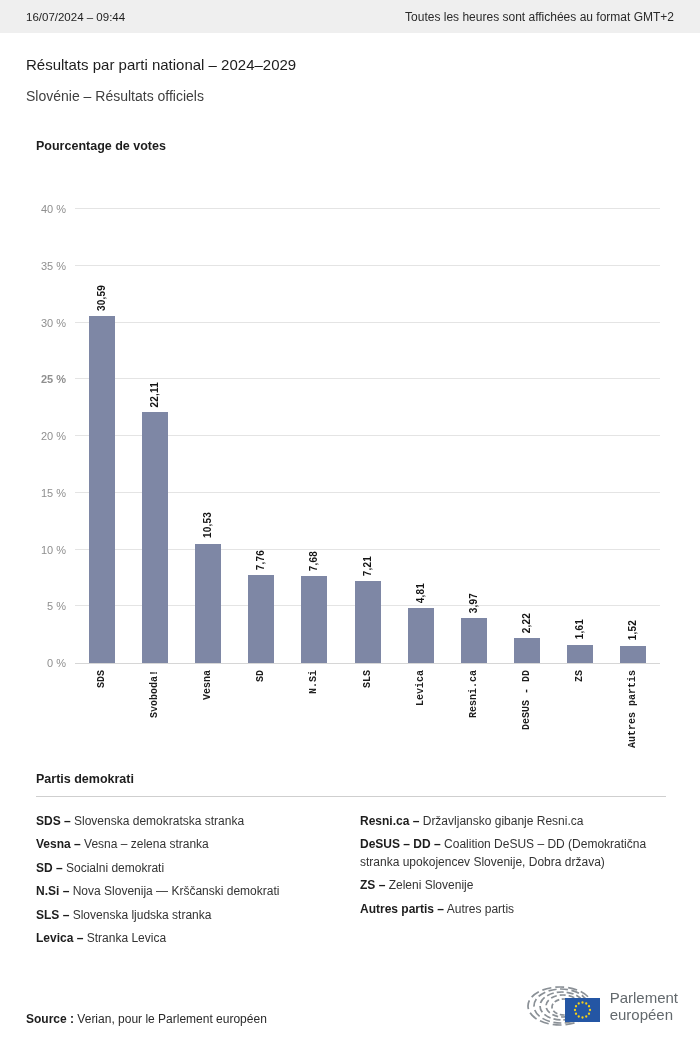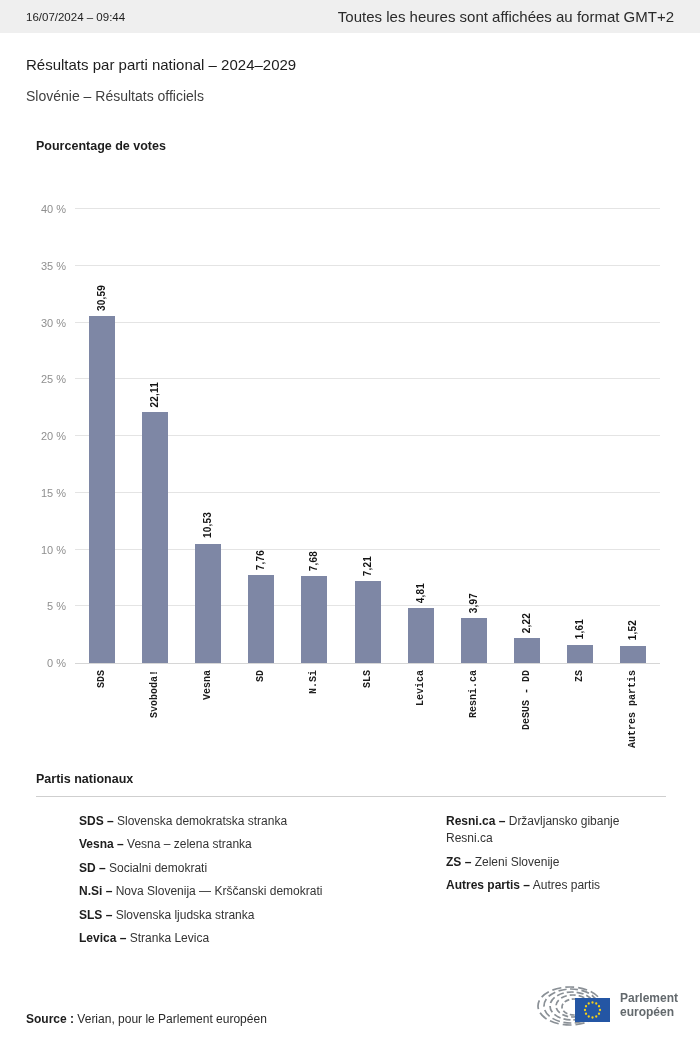--- a/index.html
+++ b/index.html
@@ -7,21 +7,21 @@
     width:700px;height:1046px;position:relative;background:#ffffff;
     font-family:"Liberation Sans",sans-serif;color:#1d1d1d;overflow:hidden;
   }
   
   .topbar{
     position:absolute;left:0;top:0;width:700px;height:33px;background:#efefef;
     display:flex;align-items:center;justify-content:space-between;
     box-sizing:border-box;padding:0 26px;
   }
   .topbar .date{font-size:11.5px;font-weight:normal;}
-  .topbar .tz{font-size:15px;color:#2a2a2a;}
+  .topbar .tz{font-size:12px;color:#2a2a2a;}
   
   .page-title{position:absolute;left:26px;top:56px;font-size:15px;font-weight:normal;}
   .page-subtitle{position:absolute;left:26px;top:88px;font-size:14px;color:#3f3f3f;}
   .chart-title{position:absolute;left:36px;top:139px;font-size:12.5px;font-weight:bold;text-align:center;}
   
   .plot{
     position:absolute;left:75px;top:209px;width:585px;height:454px;
     border-bottom:1px solid #d6d6d6;
   }
   .gridline{position:absolute;left:0;width:100%;height:1px;background:#e4e4e4;}
@@ -39,52 +39,52 @@
   .xlab{
     position:absolute;writing-mode:vertical-rl;transform:rotate(180deg);
     font-family:"Liberation Mono","DejaVu Sans Mono",monospace;
     font-size:10px;font-weight:bold;color:#1d1d1d;white-space:nowrap;line-height:13px;
   }
   
   .legend{position:absolute;left:36px;right:34px;top:772px;}
   .legend-heading{font-size:12.5px;font-weight:bold;margin:0 0 10px 0;}
   .legend-rule{border:none;border-top:1px solid #cfcfcf;margin:0 0 16px 0;}
   .legend-cols{display:flex;}
-  .legend-col{box-sizing:border-box;margin-left:43px;}
+  .legend-col{box-sizing:border-box;}
   .legend-col.c0{width:324px;padding-right:10px;}
   .legend-col.c1{flex:1;}
   .party{font-size:12px;line-height:1.45;color:#333333;margin-bottom:6px;}
   .party .abbr{font-weight:bold;color:#1d1d1d;}
   
   .source{position:absolute;left:26px;top:1012px;font-size:12px;color:#2a2a2a;}
   .source .src-label{font-weight:bold;color:#1d1d1d;}
   .ep-logo{position:absolute;right:22px;top:986px;display:flex;align-items:center;}
   .ep-logo-text{
-    margin-left:8px;font-size:12px;font-weight:bold;color:#63696d;line-height:1.15;
+    margin-left:8px;font-size:15px;font-weight:normal;color:#63696d;line-height:1.15;
   }
 </style>
 </head>
 <body>
 
 <div class="topbar">
   <span class="date">16/07/2024 – 09:44</span>
   <span class="tz">Toutes les heures sont affichées au format GMT+2</span>
 </div>
 
 <div class="page-title">Résultats par parti national – 2024–2029</div>
 <div class="page-subtitle">Slovénie – Résultats officiels</div>
 <div class="chart-title">Pourcentage de votes</div>
 
 <div class="yticks" id="yticks">
     <div class="ytick" style="bottom: -7px;">0 %</div>
     <div class="ytick" style="bottom: 49.75px;">5 %</div>
     <div class="ytick" style="bottom: 106.5px;">10 %</div>
     <div class="ytick" style="bottom: 163.25px;">15 %</div>
     <div class="ytick" style="bottom: 220px;">20 %</div>
-    <div class="ytick" style="bottom: 276.75px;">25 %</div>
+    <div class="ytick" style="bottom: 276.75px; font-weight: bold;">25 %</div>
     <div class="ytick" style="bottom: 333.5px;">30 %</div>
     <div class="ytick" style="bottom: 390.25px;">35 %</div>
     <div class="ytick" style="bottom: 447px;">40 %</div>
   </div>
 <div class="plot" id="plot">
     <div class="gridline" style="bottom: 56.75px;"></div>
     <div class="gridline" style="bottom: 113.5px;"></div>
     <div class="gridline" style="bottom: 170.25px;"></div>
     <div class="gridline" style="bottom: 227px;"></div>
     <div class="gridline" style="bottom: 283.75px;"></div>
@@ -120,33 +120,34 @@
     <div class="xlab" style="left: 445.045px; top: 461px;">DeSUS - DD</div>
     <div class="bar" style="left: 492.227px; width: 26px; height: 18.2735px; background: rgb(126, 135, 165);"></div>
     <div class="bval" style="left: 498.227px; bottom: 23.2735px;">1,61</div>
     <div class="xlab" style="left: 498.227px; top: 461px;">ZS</div>
     <div class="bar" style="left: 545.409px; width: 26px; height: 17.252px; background: rgb(126, 135, 165);"></div>
     <div class="bval" style="left: 551.409px; bottom: 22.252px;">1,52</div>
     <div class="xlab" style="left: 551.409px; top: 461px;">Autres partis</div>
   </div>
 
 <div class="legend">
-  <div class="legend-heading">Partis nationaux</div>
+  <div class="legend-heading">Partis demokrati</div>
   <hr class="legend-rule">
   <div class="legend-cols">
     <div class="legend-col c0" id="legend-col-0">
         <div class="party"><span class="abbr">SDS –</span><span> Slovenska demokratska stranka</span></div>
         <div class="party"><span class="abbr">Vesna –</span><span> Vesna – zelena stranka</span></div>
         <div class="party"><span class="abbr">SD –</span><span> Socialni demokrati</span></div>
         <div class="party"><span class="abbr">N.Si –</span><span> Nova Slovenija — Krščanski demokrati</span></div>
         <div class="party"><span class="abbr">SLS –</span><span> Slovenska ljudska stranka</span></div>
         <div class="party"><span class="abbr">Levica –</span><span> Stranka Levica</span></div>
       </div>
     <div class="legend-col c1" id="legend-col-1">
         <div class="party"><span class="abbr">Resni.ca –</span><span> Državljansko gibanje Resni.ca</span></div>
+        <div class="party"><span class="abbr">DeSUS – DD –</span><span> Coalition DeSUS – DD (Demokratična stranka upokojencev Slovenije, Dobra država)</span></div>
         <div class="party"><span class="abbr">ZS –</span><span> Zeleni Slovenije</span></div>
         <div class="party"><span class="abbr">Autres partis –</span><span> Autres partis</span></div>
       </div>
   </div>
 </div>
 
 <div class="source">
   <span class="src-label">Source :</span>
   <span id="source-text"> Verian, pour le Parlement européen</span>
 </div>

